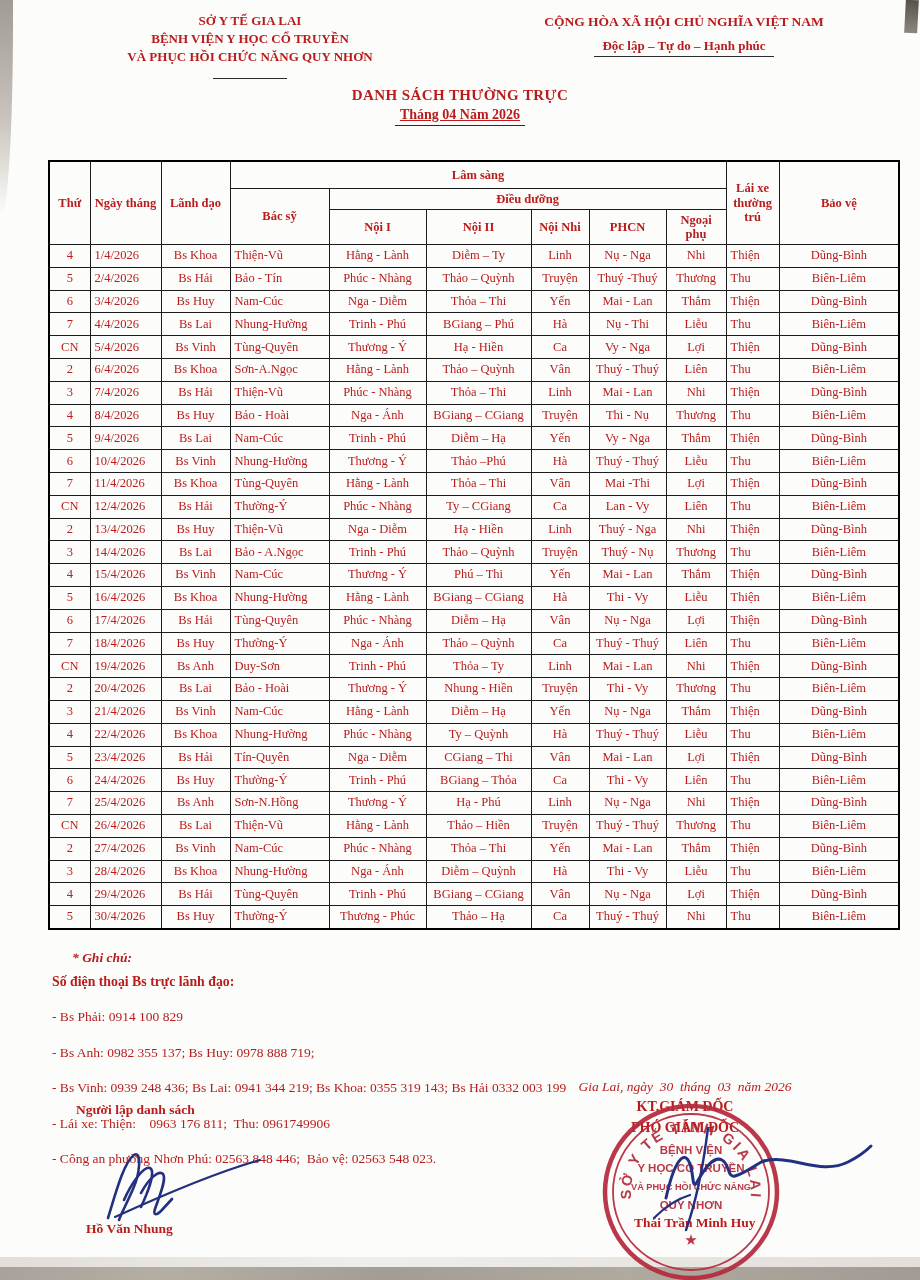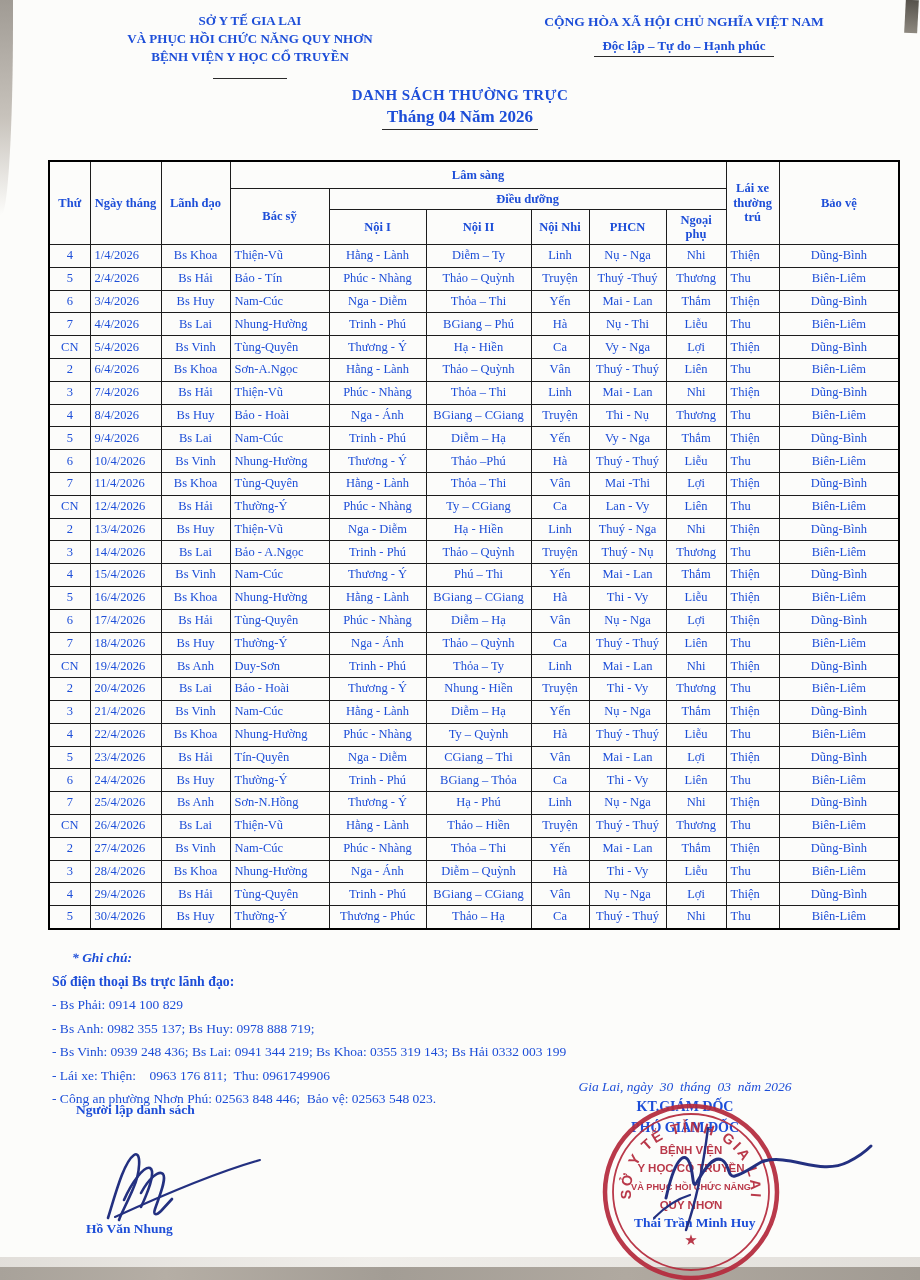--- a/index.html
+++ b/index.html
@@ -1,17 +1,17 @@
 <!DOCTYPE html>
 <html><head>
 <meta charset="utf-8">
 <style>
   html,body{margin:0;padding:0;background:#dadada;}
   .page{position:relative;width:920px;height:1280px;background:#fcfcfa;
-        font-family:"Liberation Serif",serif;color:#1d4ed8;overflow:hidden;}
+        font-family:"Liberation Serif",serif;color:#b91c1c;overflow:hidden;}
 
   
   .scan-corner-left{position:absolute;top:0;left:0;width:13px;height:215px;
     background:linear-gradient(180deg,#a09b94,#c8c3bc 55%,rgba(235,232,227,0));
     border-radius:0 0 90% 0;}
   .scan-corner-right{position:absolute;top:0;left:905px;width:13px;height:33px;
     background:linear-gradient(180deg,#56524b,#8d887f);transform:rotate(3deg);}
   .scan-band-soft{position:absolute;left:0;bottom:13px;width:100%;height:10px;
     background:linear-gradient(90deg,rgba(193,186,178,.45),rgba(211,204,196,.3) 40%,rgba(193,186,178,.45));}
   .scan-band{position:absolute;left:0;bottom:0;width:100%;height:13px;
@@ -22,40 +22,40 @@
     font-weight:bold;font-size:13px;line-height:18px;}
   .hdr-left .underline{display:inline-block;width:74px;border-bottom:1.5px solid #2a2a2a;height:3px;}
   .hdr-right{position:absolute;top:14px;left:468px;width:432px;text-align:center;font-weight:bold;}
   .motto1{font-size:13.5px;}
   .motto2{display:inline-block;font-size:13px;margin-top:8px;padding:0 8px 2px;
     border-bottom:1.5px solid #2a2a2a;}
 
   
   .title-block{position:absolute;top:87px;left:0;width:100%;text-align:center;}
   .title-main{font-size:15px;font-weight:bold;letter-spacing:.4px;}
-  .title-sub{display:inline-block;font-size:17px;font-weight:bold;margin-top:3px;
-    padding:0 5px 2px;border-bottom:1.5px solid #2a2a2a;}
+  .title-sub{display:inline-block;font-size:14px;font-weight:bold;margin-top:3px;
+    padding:0 5px 2px;border-bottom:1.5px solid #2a2a2a;text-decoration:underline;}
 
   
   table.roster{position:absolute;top:160px;left:48px;width:850px;border-collapse:collapse;
     table-layout:fixed;font-size:12.5px;}
   table.roster{border:2px solid #000;}
   .roster th,.roster td{border:1px solid #1c1c1c;padding:0 2px;overflow:hidden;}
   .roster thead th{font-weight:bold;font-size:12.5px;line-height:1.15;text-align:center;}
   .roster thead tr.h1 th{height:26px;}
   .roster thead tr.h2 th{height:20px;}
   .roster thead tr.h3 th{height:34px;}
   .roster tbody td{height:21.8px;text-align:center;line-height:1.05;}
   .roster tbody td.c1,.roster tbody td.c3,.roster tbody td.c9{text-align:left;padding-left:4px;}
 
   
   .notes{position:absolute;top:946px;left:52px;font-size:13.5px;line-height:23.5px;}
   .notes .ghi-chu{font-weight:bold;font-style:italic;margin-left:20px;}
   .notes .sub{font-weight:bold;font-size:13.8px;}
-  .note-line{white-space:pre;}
+  .note-line{white-space:pre;margin-top:12px;}
 
   
   .date-line{position:absolute;top:1079px;left:535px;width:300px;text-align:center;
     font-style:italic;font-size:13.5px;white-space:pre;}
   .approver-title1{position:absolute;top:1099px;left:535px;width:300px;text-align:center;
     font-weight:bold;font-size:14px;}
   .approver-title2{position:absolute;top:1120px;left:535px;width:300px;text-align:center;
     font-weight:bold;font-size:14px;}
   .preparer-title{position:absolute;top:1102px;left:76px;font-weight:bold;font-size:13.5px;}
   .preparer-name{position:absolute;top:1221px;left:86px;font-weight:bold;font-size:13.5px;}
@@ -70,22 +70,22 @@
 
 <div class="page">
 
   <div class="scan-corner-left"></div>
   <div class="scan-corner-right"></div>
   <div class="scan-band-soft"></div>
   <div class="scan-band"></div>
 
   <div class="hdr-left">
     <div>SỞ Y TẾ GIA LAI</div>
+    <div>BỆNH VIỆN Y HỌC CỔ TRUYỀN</div>
     <div>VÀ PHỤC HỒI CHỨC NĂNG QUY NHƠN</div>
-    <div>BỆNH VIỆN Y HỌC CỔ TRUYỀN</div>
     <span class="underline"></span>
   </div>
   <div class="hdr-right">
     <div class="motto1">CỘNG HÒA XÃ HỘI CHỦ NGHĨA VIỆT NAM</div>
     <div><span class="motto2">Độc lập – Tự do – Hạnh phúc</span></div>
   </div>
 
   <div class="title-block">
     <div class="title-main">DANH SÁCH THƯỜNG TRỰC</div>
     <div><span class="title-sub">Tháng 04 Năm 2026</span></div>

